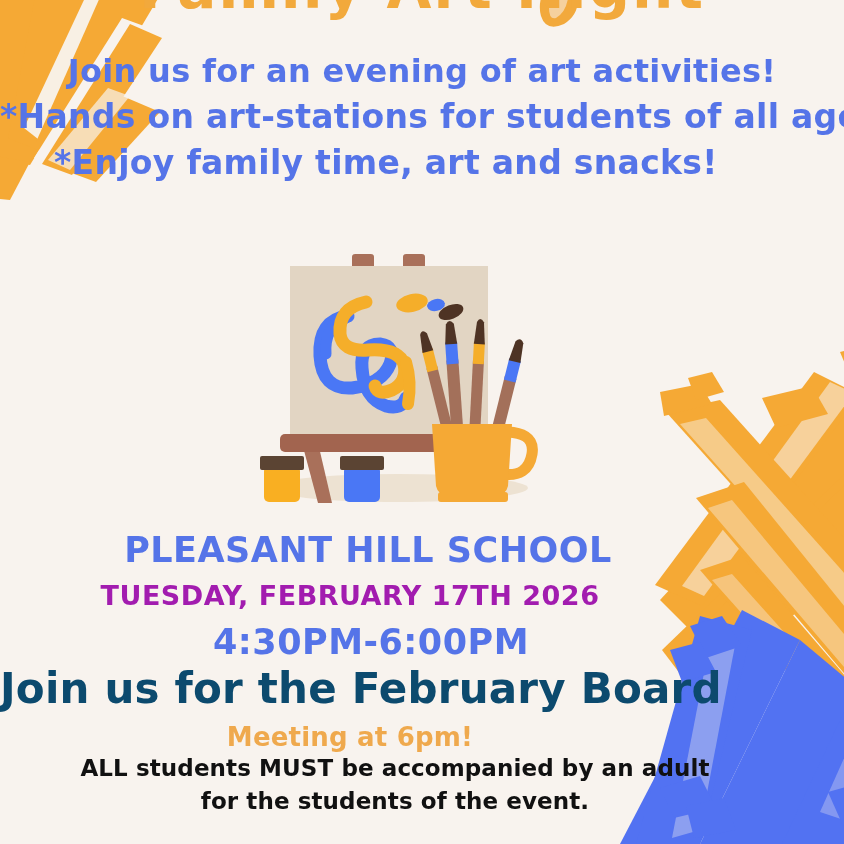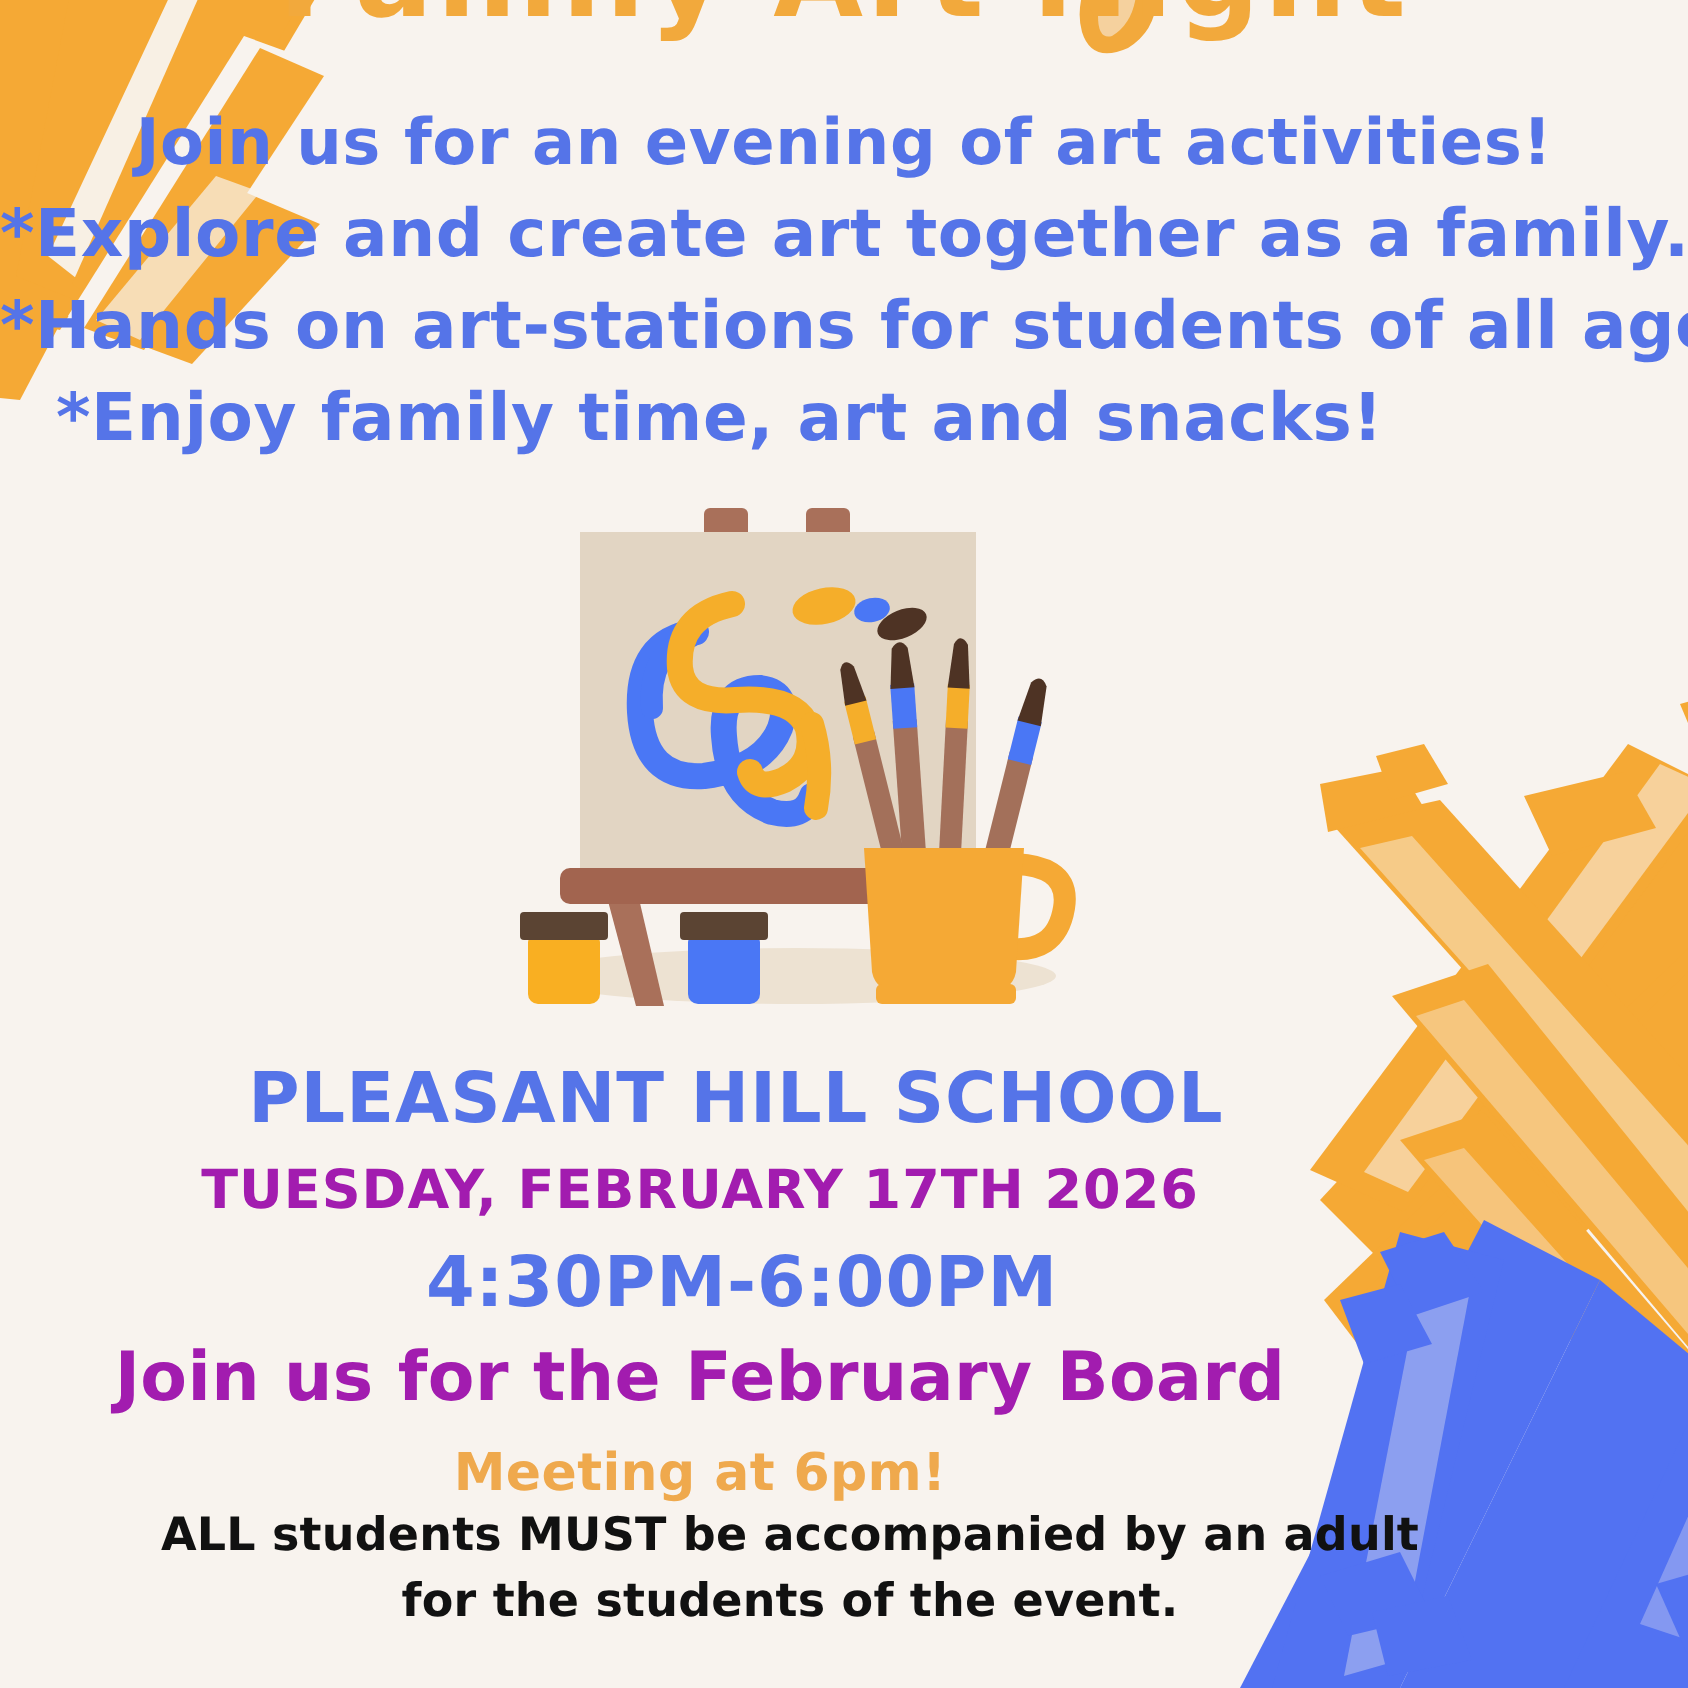--- a/index.html
+++ b/index.html
@@ -59,21 +59,21 @@
     line-height: 46px;
     letter-spacing: 0.3px;
   }
   #intro-block .line {
     display: block;
     white-space: nowrap;
   }
   #intro-block .line.l1 { font-size: 32px; }
   #intro-block .line.l2 { font-size: 33px; }
   #intro-block .line.l3 { font-size: 33px; }
-  #intro-block .line.l4 { font-size: 33px; text-align: left; padding-left: 28px; }
+  #intro-block .line.l4 { font-size: 33px; text-align: left; padding-left: 54px; }
 
   
   #illustration {
     position: absolute;
     left: 240px;
     top: 248px;
     width: 310px;
     height: 272px;
   }
 
@@ -87,21 +87,21 @@
   }
   .det-line {
     display: block;
     white-space: nowrap;
     font-family: "DejaVu Sans", sans-serif;
     font-weight: 700;
   }
   .det-venue  { color: #5574E8; font-size: 35px; line-height: 45px; letter-spacing: 0.5px; margin-left: 36px; }
   .det-date   { color: #a21caf; font-size: 27px; line-height: 46px; letter-spacing: 0.5px; }
   .det-time   { color: #5574E8; font-size: 35px; line-height: 46px; letter-spacing: 0.5px; padding-left: 42px; }
-  .det-board1 { color: #a21caf; font-size: 34px; line-height: 48px; letter-spacing: 0.2px; }
+  .det-board1 { color: #0c4a6e; font-size: 42px; line-height: 48px; letter-spacing: 0.2px; }
   .det-board2 { color: #EFA94D; font-size: 26px; line-height: 48px; letter-spacing: 0.2px; }
 
   #notice-block {
     position: absolute;
     left: 0;
     top: 752px;
     width: 790px;
     text-align: center;
   }
   .notice-line {
@@ -177,21 +177,20 @@
       <path d="M 686 806 L 724 798 L 736 830 L 694 838 Z" fill="#5272F2"></path>
       <path d="M 828 792 L 884 776 L 900 812 L 844 828 Z" fill="#5272F2"></path>
     </g>
 
   </svg>
 
   <div id="title-remnant">Family Art Night</div>
 
   <div id="intro-block">
     <span class="line l1">Join us for an evening of art activities!</span>
-    <span class="line l2">*Explore and create art together as a family.</span>
     <span class="line l3">*Hands on art-stations for students of all ages!</span>
     <span class="line l4">*Enjoy family time, art and snacks!</span>
   </div>
 
   <svg id="illustration" viewBox="0 0 310 272">
 
     <ellipse cx="158" cy="240" rx="130" ry="14" fill="#EDE2D2"></ellipse>
 
     <rect x="112" y="6" width="22" height="16" rx="3" fill="#A9705A"></rect>
     <rect x="163" y="6" width="22" height="16" rx="3" fill="#A9705A"></rect>

